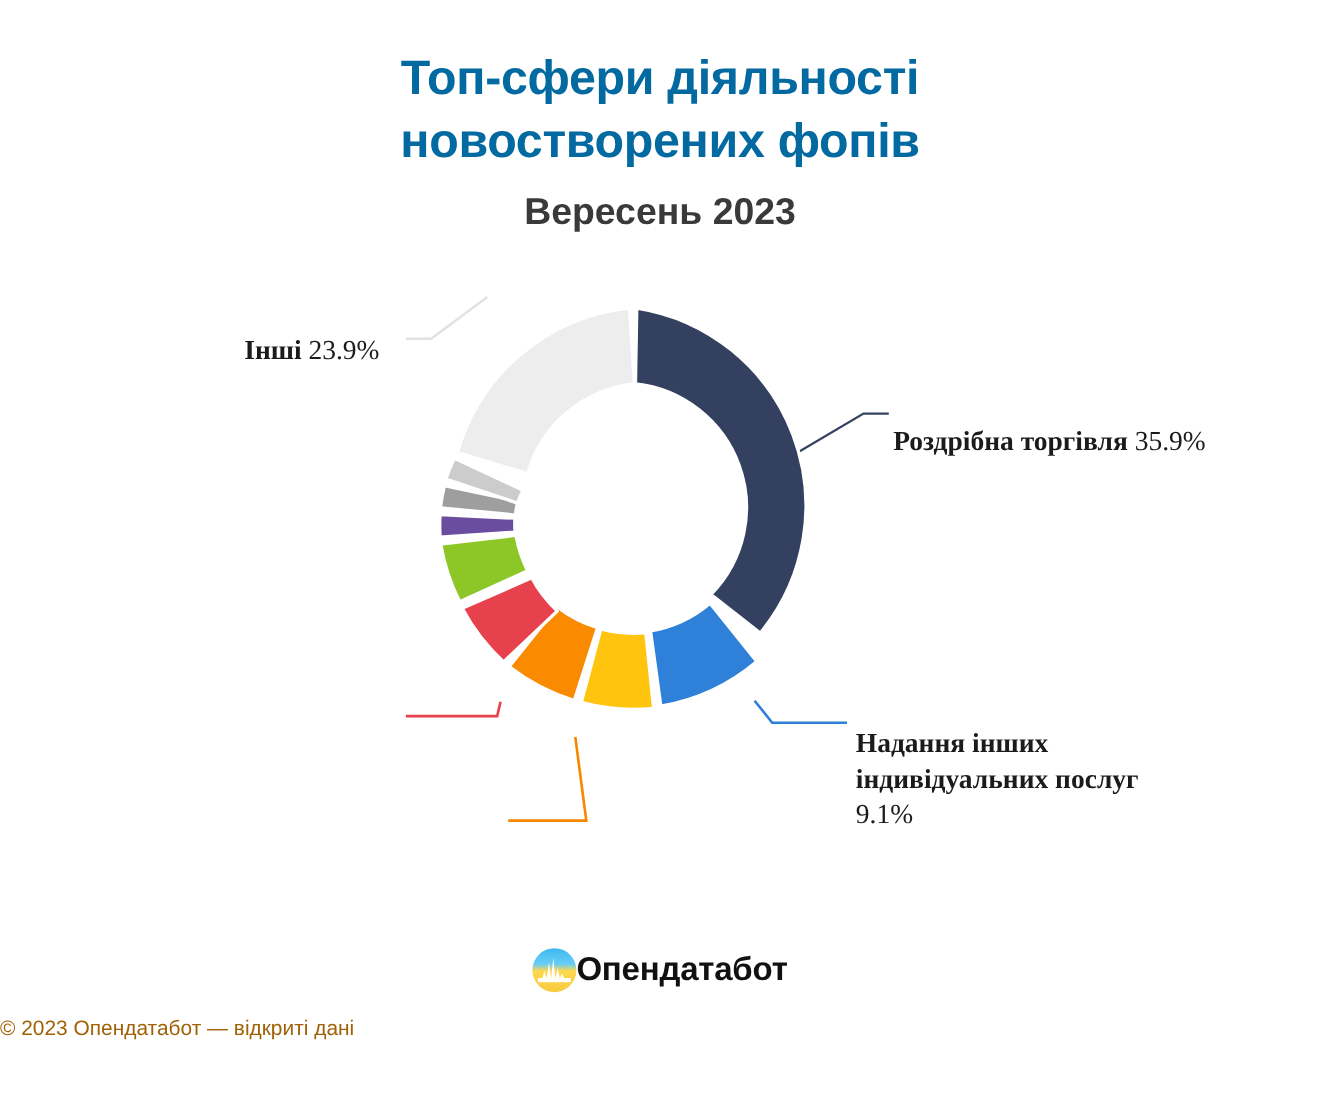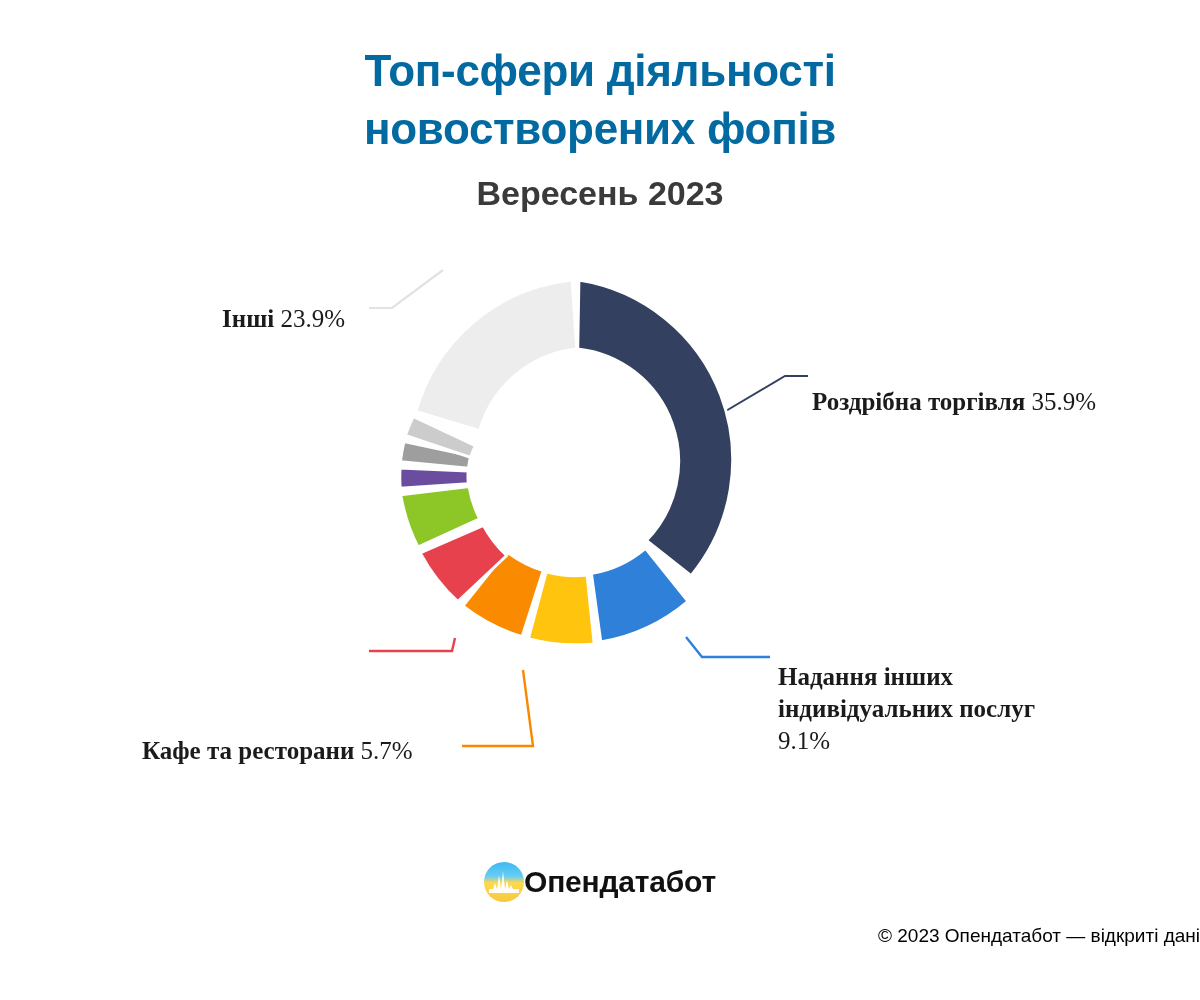--- a/index.html
+++ b/index.html
@@ -127,23 +127,23 @@
     font-size: 30px;
     font-weight: bold;
     color: #111111;
     letter-spacing: -0.2px;
   }
   .copyright {
     position: absolute;
     left: 0;
     top: 925px;
     width: 1200px;
-    text-align: right;
+    text-align: left;
     font-size: 19px;
-    color: #000000;
+    color: #a16207;
   }
 </style>
 </head>
 <body>
 
 <div class="page">
 
   <div class="header">
     <div class="chart-title">Топ-сфери діяльності новостворених фопів</div>
     <div class="chart-subtitle">Вересень 2023</div>
@@ -232,24 +232,20 @@
     <span class="nm">Надання інших індивідуальних послуг</span>
     <span class="pc">9.1%</span>
   </div>
 
   <div class="callout callout-other">
     <span class="nm">Інші</span>
     <span class="pc">23.9%</span>
   </div>
 
 
-  <div class="callout callout-food">
-    <span class="nm">Кафе та ресторани</span>
-    <span class="pc">5.7%</span>
-  </div>
 
   <div class="brand">
     <div class="brand-mark">
       <svg width="40" height="40" viewBox="0 0 40 40">
         <path d="M5 27 L9 27 L11 21 L13 27 L15 13 L17 27 L19 9 L21 27 L23 18 L25 27 L27 23 L29 27 L35 27 L35 31 L5 31 Z" fill="#ffffff" opacity="0.96"></path>
       </svg>
     </div>
     <div class="brand-name">Опендатабот</div>
   </div>
 

